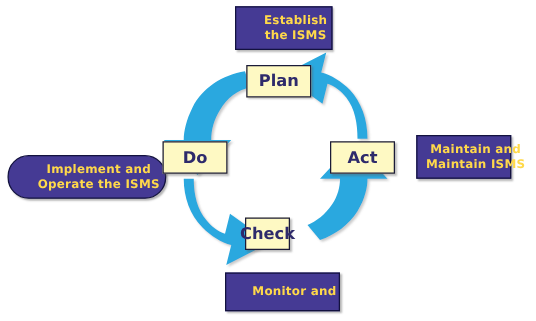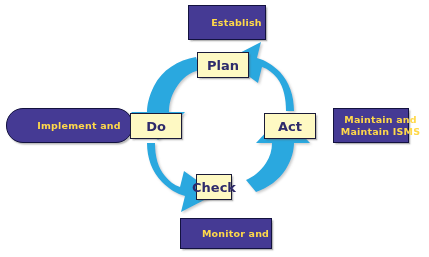--- a/index.html
+++ b/index.html
@@ -63,21 +63,21 @@
     align-items: center;
     justify-content: center;
     z-index: 5;
     box-shadow: 1.5px 1.5px 1.5px rgba(90,90,90,0.40);
   }
   .stage-box.italicish {
   }
 
   
   #box-establish { left: 188px; top: 5px;  width: 78px; height: 35px; }
-  #box-implement { left: 6px;   top: 108px; width: 127px; height: 35px; border-radius: 17px; }
+  #box-implement { left: 6px;   top: 124px; width: 127px; height: 35px; border-radius: 17px; }
   #box-maintain  { left: 333px; top: 108px; width: 76px;  height: 35px; }
   #box-monitor   { left: 180px; top: 218px; width: 92px;  height: 31px; }
 
   #box-plan  { left: 197px; top: 52px;  width: 52px; height: 26px; }
   #box-do    { left: 130px; top: 113px; width: 52px; height: 26px; }
   #box-act   { left: 264px; top: 113px; width: 52px; height: 26px; }
   #box-check { left: 196px; top: 174px; width: 36px; height: 26px; }
 </style>
 </head>
 <body>
@@ -134,24 +134,26 @@
                L 258 83
                L 262 67
                C 268 69, 273 73, 277 78
                C 284 87, 286 99, 286 111
                Z"></path>
     </g>
   </svg>
 
   <div class="outer-box" id="box-establish">
     <span class="line">Establish</span>
+    <span class="line">the ISMS</span>
   </div>
 
   <div class="outer-box" id="box-implement">
     <span class="line">Implement and</span>
+    <span class="line">Operate the ISMS</span>
   </div>
 
   <div class="outer-box" id="box-maintain">
     <span class="line">Maintain and</span>
     <span class="line">Maintain ISMS</span>
   </div>
 
   <div class="outer-box" id="box-monitor">
     <span class="line">Monitor and</span>
   </div>

